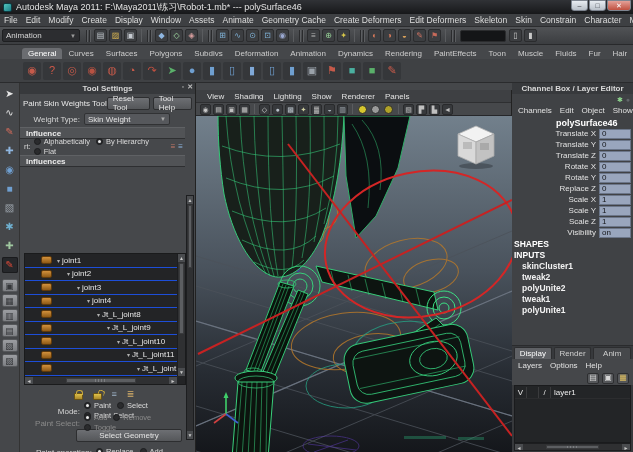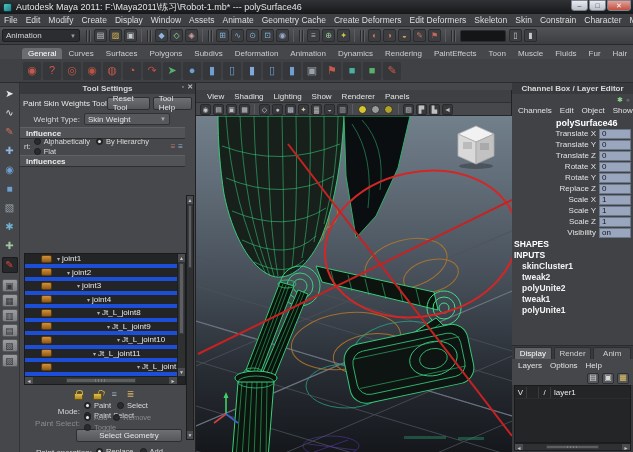--- a/index.html
+++ b/index.html
@@ -75,21 +75,21 @@
   .radio-opt{display:inline-flex;align-items:center;margin-right:6px;white-space:nowrap;font-size:7.5px;color:#dadada;}
   .radio-opt .rb{width:7px;height:7px;border-radius:50%;background:#2a2b2d;border:1px solid #1c1d1f;margin-right:3px;position:relative;flex:none;}
   .radio-opt.selected .rb:after{content:"";position:absolute;left:1px;top:1px;width:3px;height:3px;border-radius:50%;background:#ececec;}
   .radio-opt.disabled{color:#8a8a8a;}
   .mini-icons{margin-left:auto;display:flex;padding-right:12px;}
   .mini-icons span{font-size:8px;margin-left:3px;line-height:1;}
 
   
   #inf-tree{position:absolute;left:4px;top:170px;width:162px;height:132px;background:#232426;border:1px solid #1a1b1c;}
   .inf-rows{position:absolute;left:0;top:0;right:8px;bottom:8px;overflow:hidden;}
-  .inf-row{height:13.5px;display:flex;align-items:center;border-bottom:4px solid #1d4ed8;position:relative;}
+  .inf-row{height:13.5px;display:flex;align-items:center;border-bottom:1px solid #1d4ed8;position:relative;}
   .joint-icon{position:absolute;left:16px;width:11px;height:8px;border-radius:2px;
     background:linear-gradient(#d2913c,#8f5a16);border:1px solid #5f3a0c;}
   .inf-caret{font-size:6px;color:#b0b0b0;margin-right:2px;}
   .inf-label{font-size:8px;color:#e6e6e6;white-space:nowrap;}
   .vscroll{position:absolute;right:0;top:0;bottom:8px;width:8px;background:#2f3032;border-left:1px solid #1d1e20;}
   .vscroll .arr{height:8px;font-size:5px;color:#c8c8c8;text-align:center;line-height:8px;background:#4a4c4f;}
   .vscroll .thumb{margin:1px;height:58%;background:#5c5e61;border:1px solid #3a3b3d;border-radius:1px;}
   .hscroll{position:absolute;left:0;right:8px;bottom:0;height:8px;background:#2f3032;border-top:1px solid #1d1e20;display:flex;}
   .hscroll .arr{width:8px;font-size:5px;color:#c8c8c8;text-align:center;line-height:8px;background:#4a4c4f;flex:none;}
   .hscroll .thumb{width:46%;margin:1px 0;background:#5c5e61;border:1px solid #3a3b3d;
@@ -378,21 +378,21 @@
           </div>
           <div class="inf-row">
             <span class="joint-icon"></span>
             <span style="padding-left: 92px; display: inline-flex; align-items: center;">
               <span class="inf-caret">▾</span>
               <span class="inf-label">Jt_L_joint10</span>
             </span>
           </div>
           <div class="inf-row">
             <span class="joint-icon"></span>
-            <span style="padding-left: 68px; display: inline-flex; align-items: center;">
+            <span style="padding-left: 102px; display: inline-flex; align-items: center;">
               <span class="inf-caret">▾</span>
               <span class="inf-label">Jt_L_joint11</span>
             </span>
           </div>
           <div class="inf-row">
             <span class="joint-icon"></span>
             <span style="padding-left: 112px; display: inline-flex; align-items: center;">
               <span class="inf-caret">▾</span>
               <span class="inf-label">Jt_L_joint12</span>
             </span>

